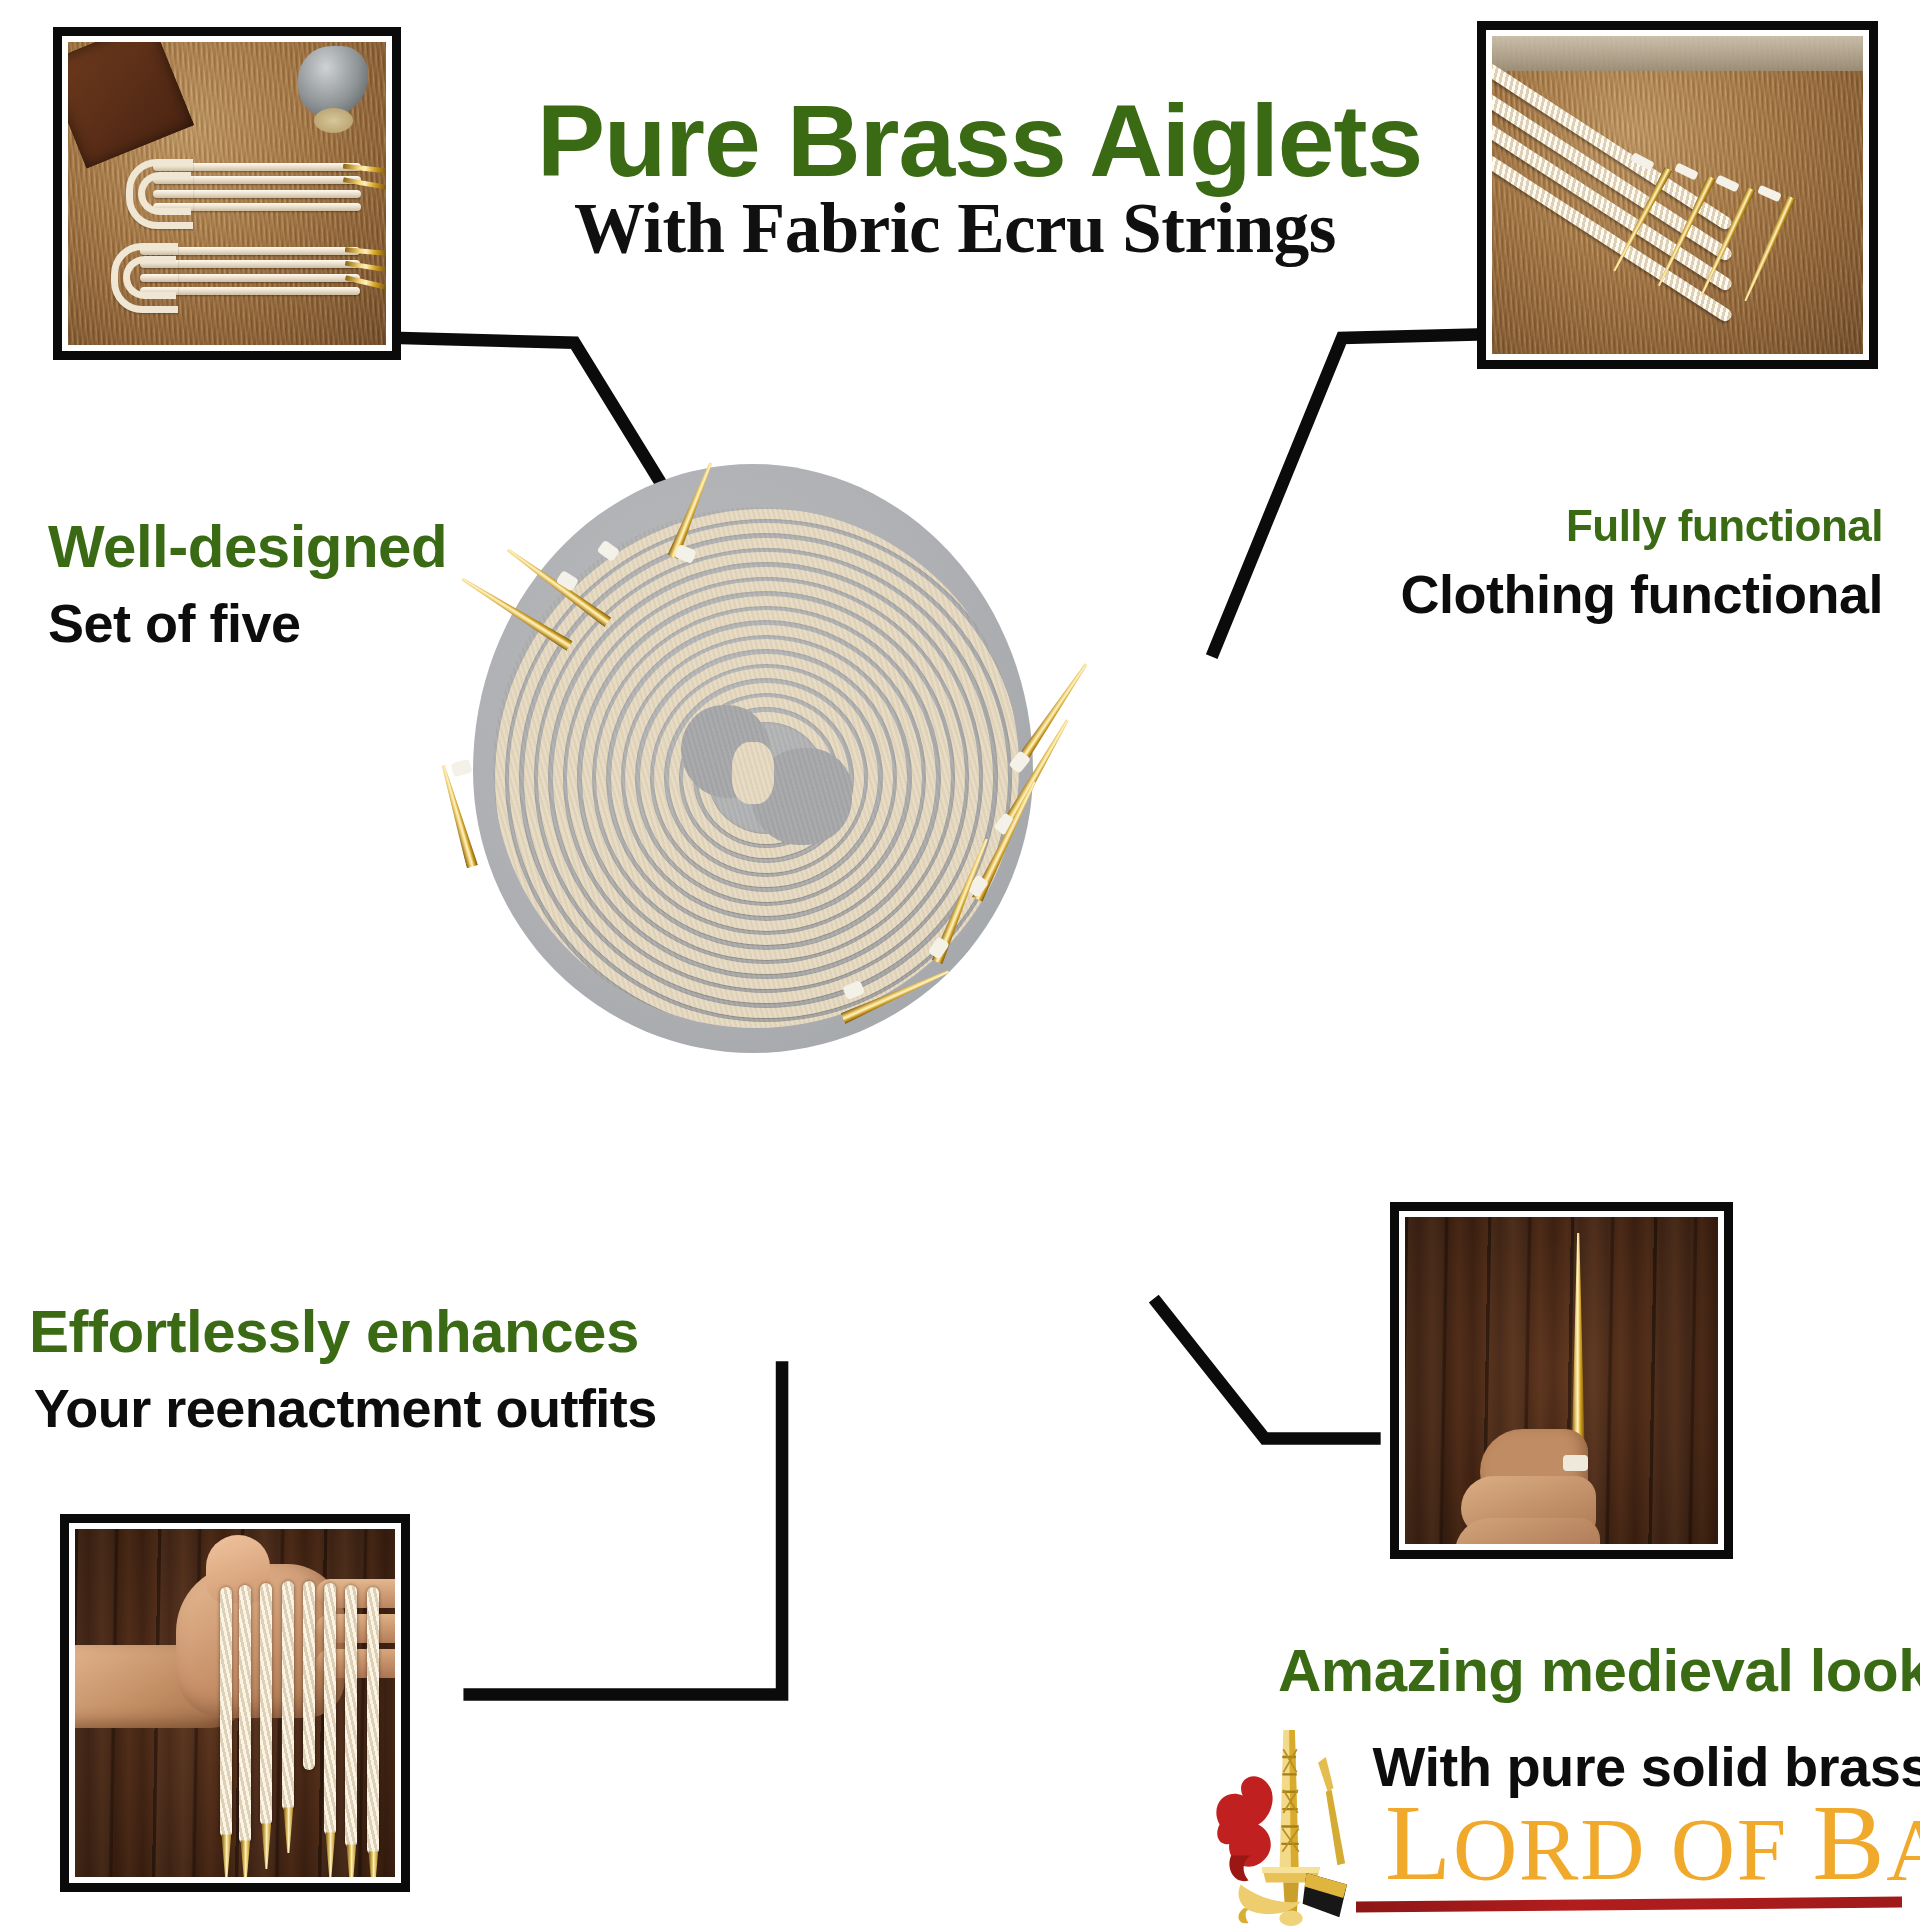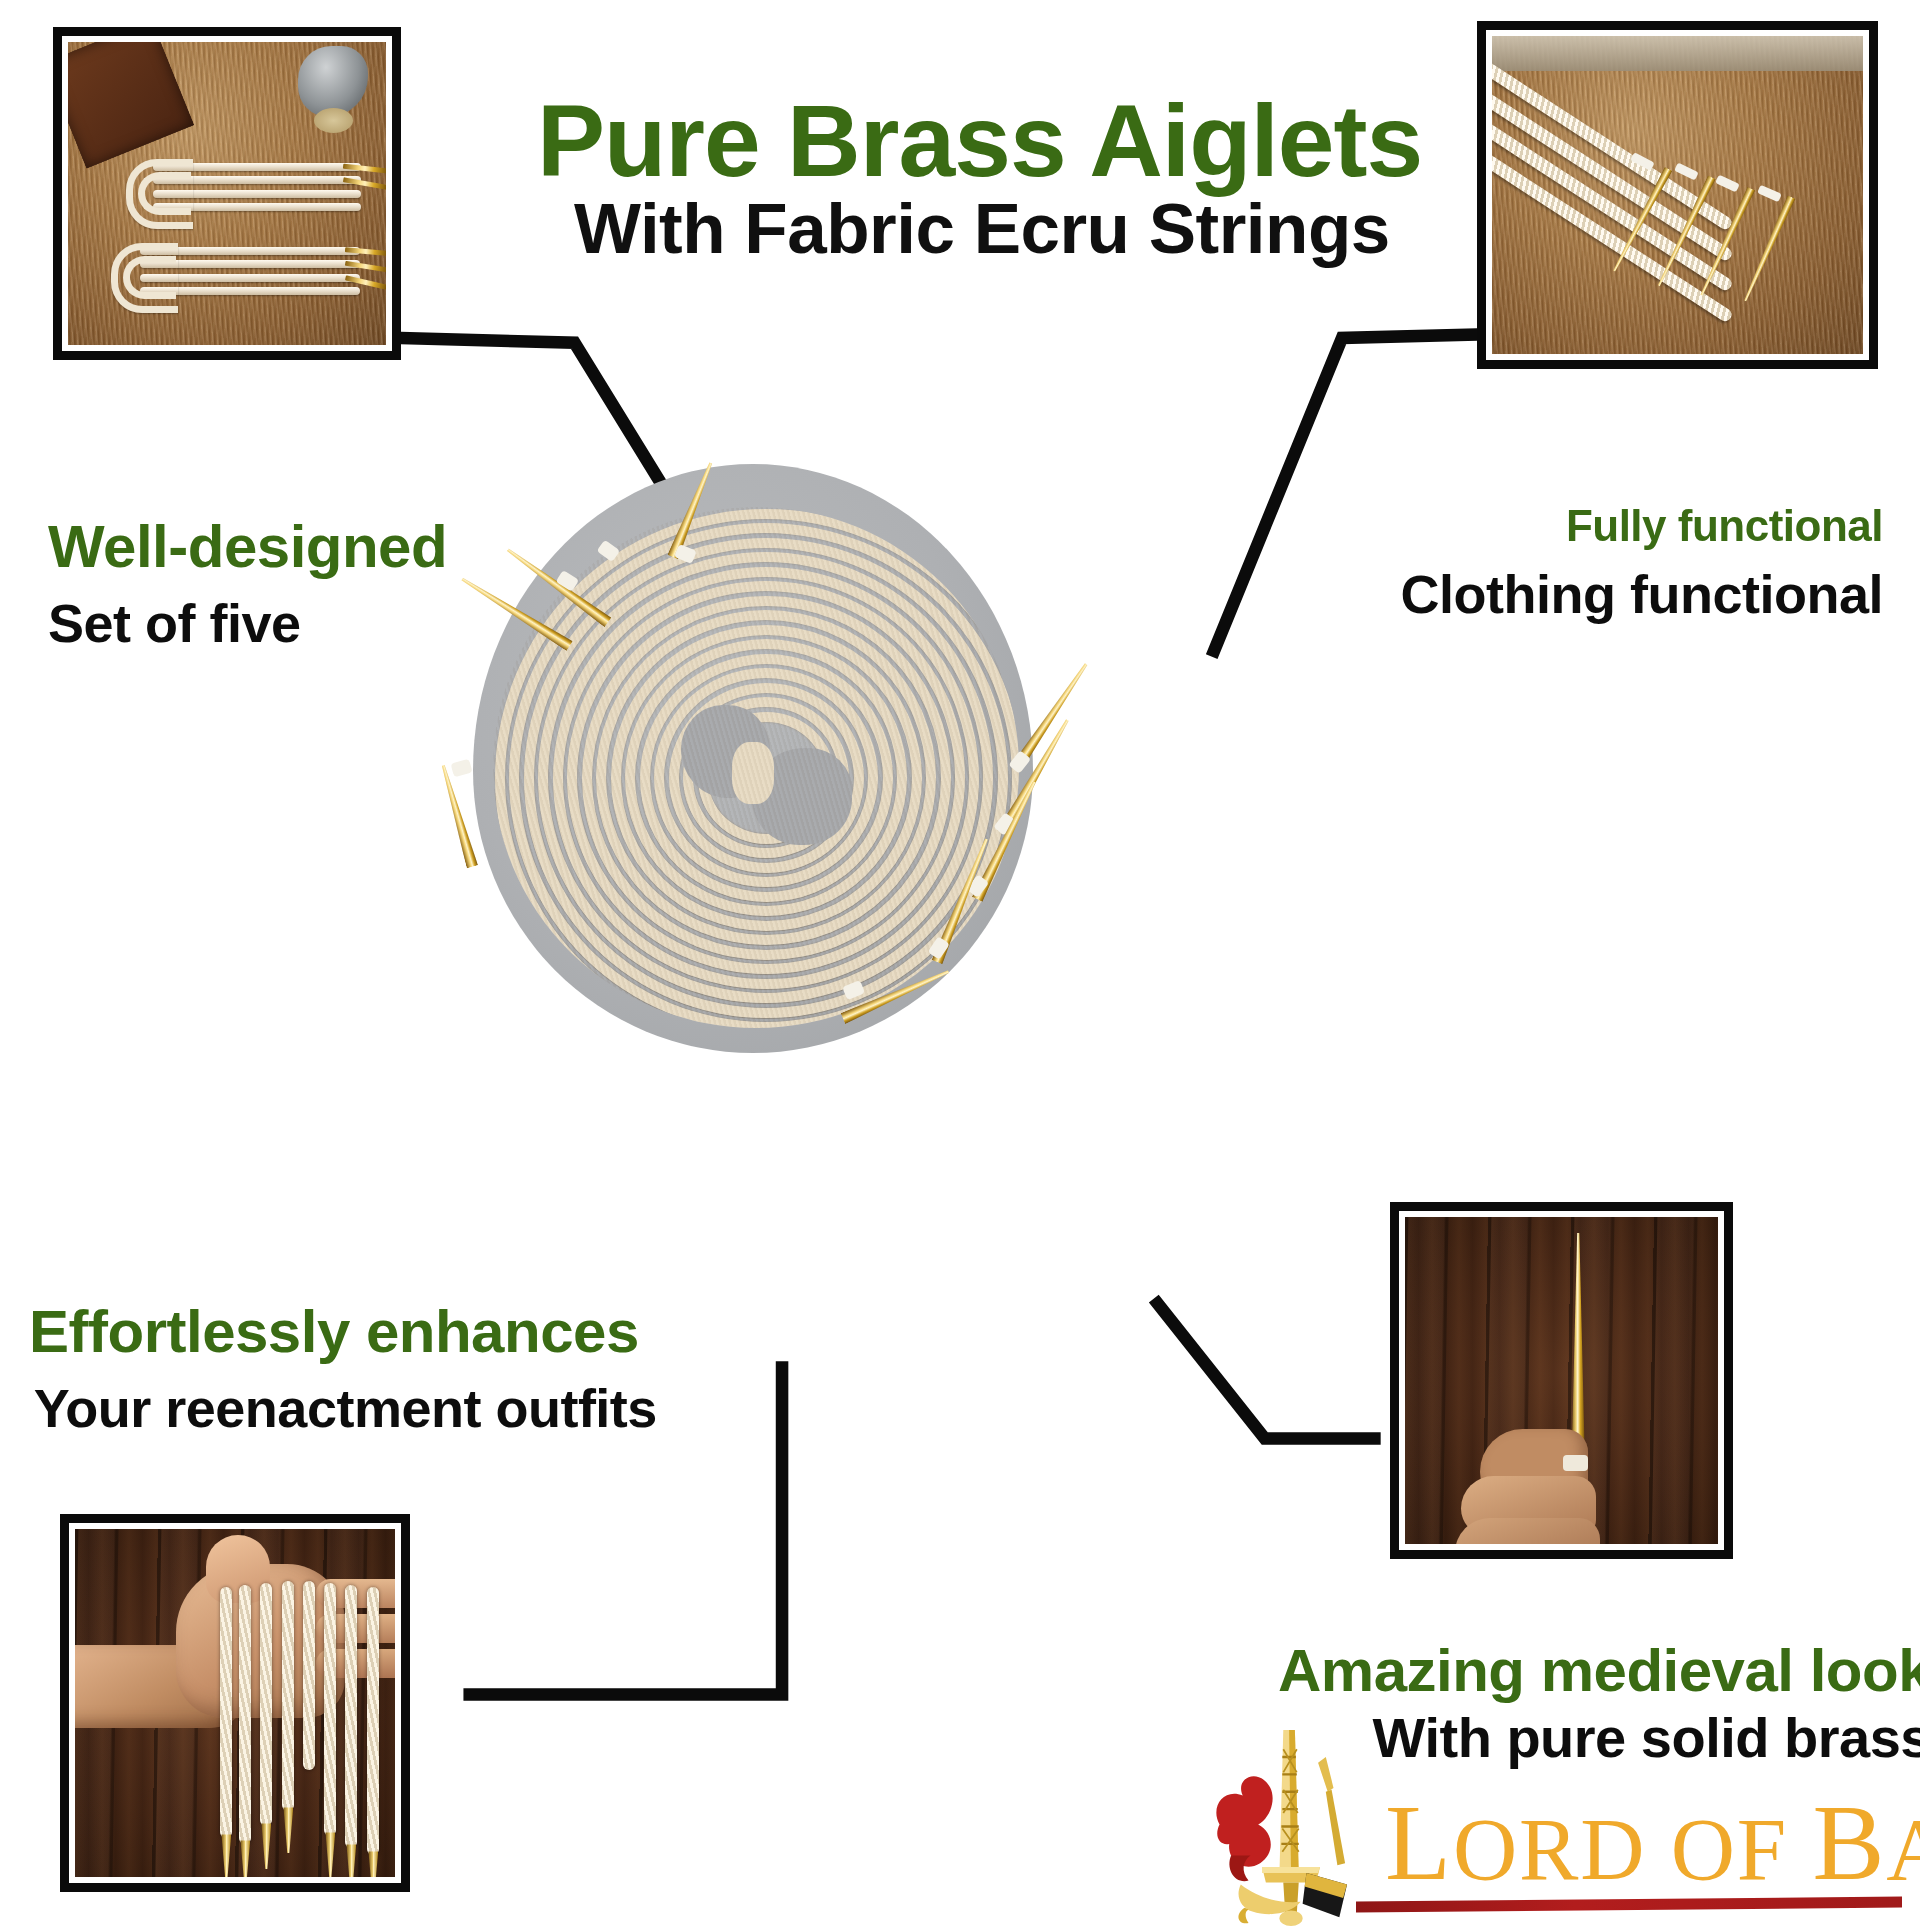--- a/index.html
+++ b/index.html
@@ -151,21 +151,21 @@
 
     <polyline points="1590,345 1390,350 1255,680" fill="none" stroke="#0b0b0b" stroke-width="13" stroke-linejoin="miter" stroke-linecap="butt"></polyline>
 
     <polyline points="480,1755 810,1755 810,1410" fill="none" stroke="#0b0b0b" stroke-width="13" stroke-linejoin="miter" stroke-linecap="butt"></polyline>
 
     <polyline points="1455,1375 1335,1375 1260,1380 1260,1378 1255,1382 1165,1382 1165,1378 1253,1378 1253,1380 1265,1375 1345,1375" fill="none" stroke="none"></polyline>
     <polyline points="1430,1490 1310,1490 1195,1345" fill="none" stroke="#0b0b0b" stroke-width="13" stroke-linejoin="miter" stroke-linecap="butt"></polyline>
   </svg>
 
   <div class="mainTitle" style="left:537px;top:90px;">Pure Brass Aiglets</div>
-  <div class="mainSub" style="left:574px;top:193px;">With Fabric Ecru Strings</div>
+  <div class="mainSub" style="left:574px;top:193px;font-family:Liberation Serif, serif;">With Fabric Ecru Strings</div>
 
   <div class="thumb" style="left:53px;top:27px;width:348px;height:333px;">
     <div class="inner">
       <div class="photo fur">
 
         <div style="position:absolute;left:-7.7px;top:-5.8px;width:116px;height:114px;background:linear-gradient(150deg,#6d3a1d,#4a2412);transform:rotate(-22deg);box-shadow:inset 0 0 13.5px rgba(0,0,0,.55);"></div>
 
         <div style="position:absolute;right:17.4px;top:3.9px;width:70px;height:71px;border-radius:50% 40% 60% 45%;background:radial-gradient(ellipse at 40% 30%,#cfd2d4,#8e9396 55%,#4a4f52);"></div>
         <div style="position:absolute;right:33px;top:66px;width:39px;height:25px;border-radius:50%;background:radial-gradient(ellipse,#d7c79a,#b29a66);"></div>
 
@@ -328,21 +328,21 @@
         <div style="position:absolute;left:56px;top:259px;width:135px;height:60px;border-radius:39px 25px 19.3px 33px;background:linear-gradient(160deg,#dcae84,#ad7954);"></div>
         <div style="position:absolute;left:50px;top:301px;width:145px;height:56px;border-radius:35px 21px 0 0;background:linear-gradient(160deg,#d3a47b,#a3704d);"></div>
 
         <div style="position:absolute;left:158px;top:238px;width:25px;height:15.4px;background:#efe9db;border-radius:3.9px;"></div>
       </div>
     </div>
   </div>
 
   <div class="txtBlock" style="left:1159px;top:1641px;text-align:right;width:772px;">
     <div class="calloutTitle" style="font-size:60px;">Amazing medieval look</div>
-    <div class="calloutSub" style="font-size:56px;margin-top:9px;">With pure solid brass</div>
+    <div class="calloutSub" style="font-size:56px;margin-top:38px;">With pure solid brass</div>
   </div>
 
   <div id="brand">
     <svg class="emblem" viewBox="0 0 185 205">
 
       <path d="M18 100 C8 82 22 62 42 70 C34 52 56 42 68 58 C78 70 72 92 58 100 C74 108 76 130 60 140 C44 150 26 138 28 120 C18 122 12 112 18 100 Z" fill="#c0201f"></path>
       <path d="M30 132 C24 146 34 162 48 158 C40 148 42 138 50 132 Z" fill="#9c1714"></path>
 
       <path d="M84 2 L96 2 L100 150 L80 150 Z" fill="#f3d98a"></path>
       <path d="M90 2 L96 2 L100 150 L92 150 Z" fill="#d8ab2e"></path>

